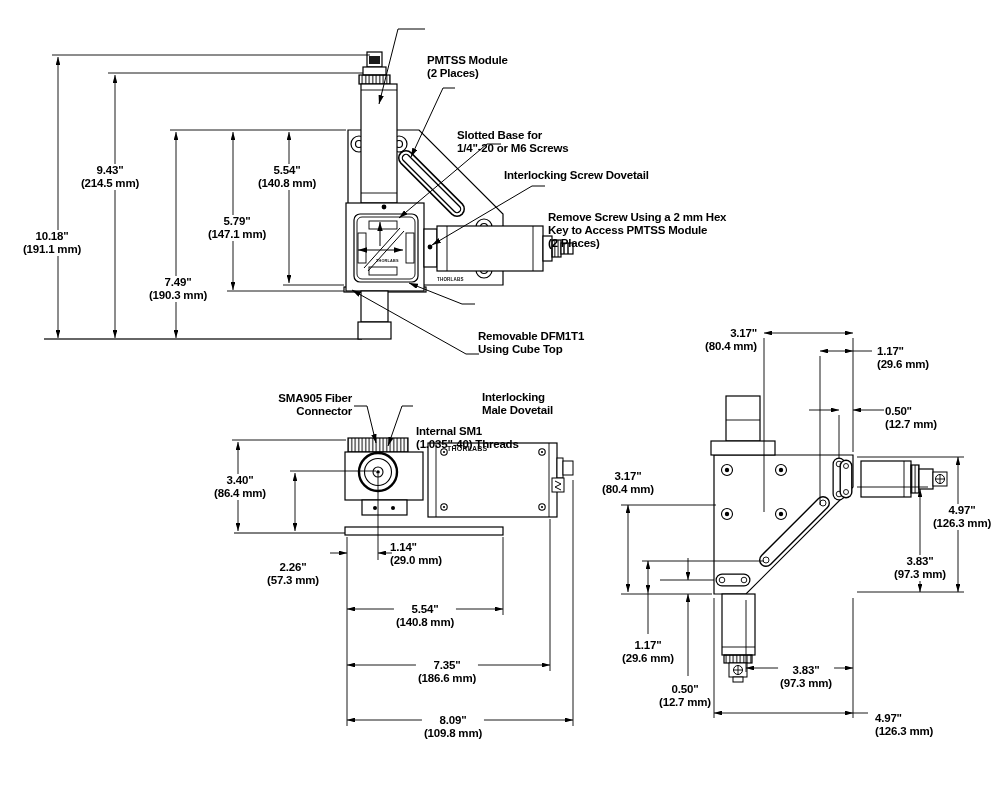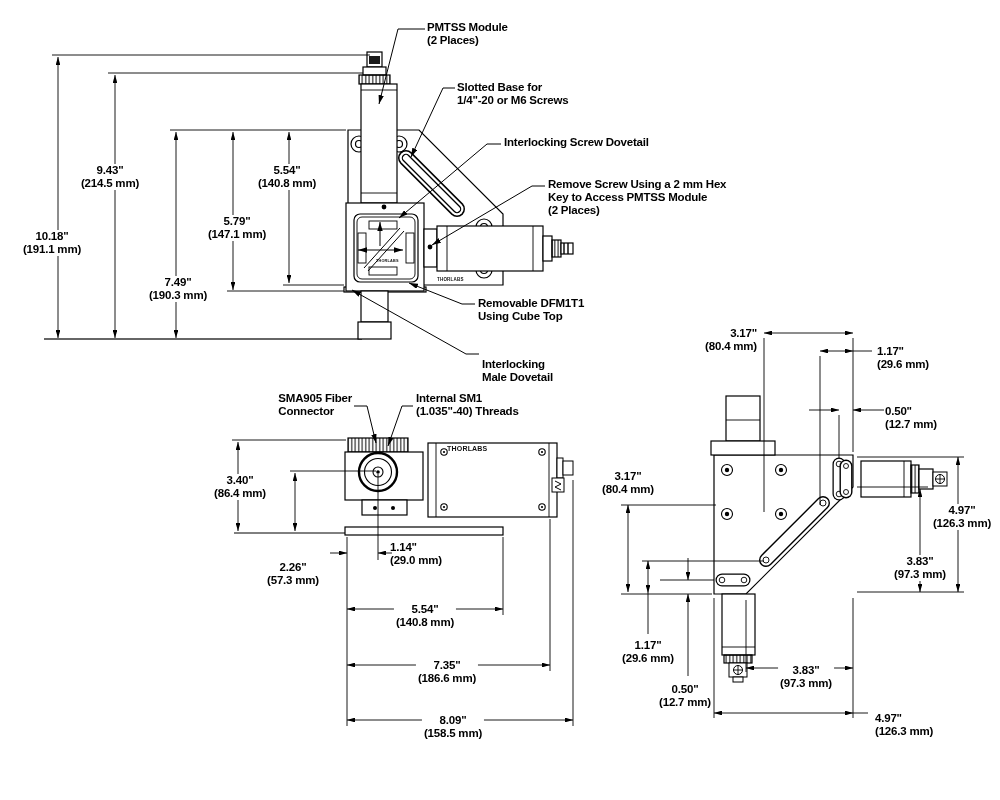--- a/index.html
+++ b/index.html
@@ -5,22 +5,22 @@
   html,body{margin:0;padding:0;background:#fff;}
   .stage{position:relative;width:1000px;height:800px;background:#fff;overflow:hidden;
          font-family:"Liberation Sans",sans-serif;}
   .stage svg{position:absolute;left:0;top:0;}
   .lbl{position:absolute;font-weight:bold;font-size:11.5px;line-height:13px;
        letter-spacing:-0.2px;color:#000;white-space:nowrap;}
   .lbl .ln{display:block;}
   .c{transform:translate(-50%,-50%);text-align:center;}
   .l{transform:translate(0,-50%);text-align:left;}
   .r{transform:translate(-100%,-50%);text-align:right;}
-  .tl{text-align:left;}
-  .tr{transform:translateX(-100%);}
+  .tl{text-align:left;margin-top:33px;}
+  .tr{transform:translateX(-100%);text-align:right;}
   .bg{background:#fff;padding:0 2px;}
   .logo{position:absolute;font-weight:bold;color:#111;letter-spacing:0.2px;}
 </style>
 </head>
 <body>
 
 <div class="stage">
 
 <svg width="1000" height="800" viewBox="0 0 1000 800">
   <defs>
@@ -286,21 +286,21 @@
   </div>
   <div class="lbl c bg" style="left:287px;top:177px">
     <span class="ln">5.54"</span>
     <span class="ln">(140.8 mm)</span>
   </div>
 
   <div class="lbl tl" style="left:427px;top:21px">
     <span class="ln">PMTSS Module</span>
     <span class="ln">(2 Places)</span>
   </div>
-  <div class="lbl tl" style="left:457px;top:81px">
+  <div class="lbl tl" style="left:457px;top:96px">
     <span class="ln">Slotted Base for</span>
     <span class="ln">1/4"-20 or M6 Screws</span>
   </div>
   <div class="lbl tl" style="left:504px;top:136px">
     <span class="ln">Interlocking Screw Dovetail</span>
   </div>
   <div class="lbl tl" style="left:548px;top:178px">
     <span class="ln">Remove Screw Using a 2 mm Hex</span>
     <span class="ln">Key to Access PMTSS Module</span>
     <span class="ln">(2 Places)</span>
@@ -337,21 +337,21 @@
   <div class="lbl c bg" style="left:425px;top:616px">
     <span class="ln">5.54"</span>
     <span class="ln">(140.8 mm)</span>
   </div>
   <div class="lbl c bg" style="left:447px;top:672px">
     <span class="ln">7.35"</span>
     <span class="ln">(186.6 mm)</span>
   </div>
   <div class="lbl c bg" style="left:453px;top:727px">
     <span class="ln">8.09"</span>
-    <span class="ln">(158.5 mm)</span>
+    <span class="ln">(109.8 mm)</span>
   </div>
 
   <div class="lbl r" style="left:757px;top:340px">
     <span class="ln">3.17"</span>
     <span class="ln">(80.4 mm)</span>
   </div>
   <div class="lbl l" style="left:877px;top:358px">
     <span class="ln">1.17"</span>
     <span class="ln">(29.6 mm)</span>
   </div>

